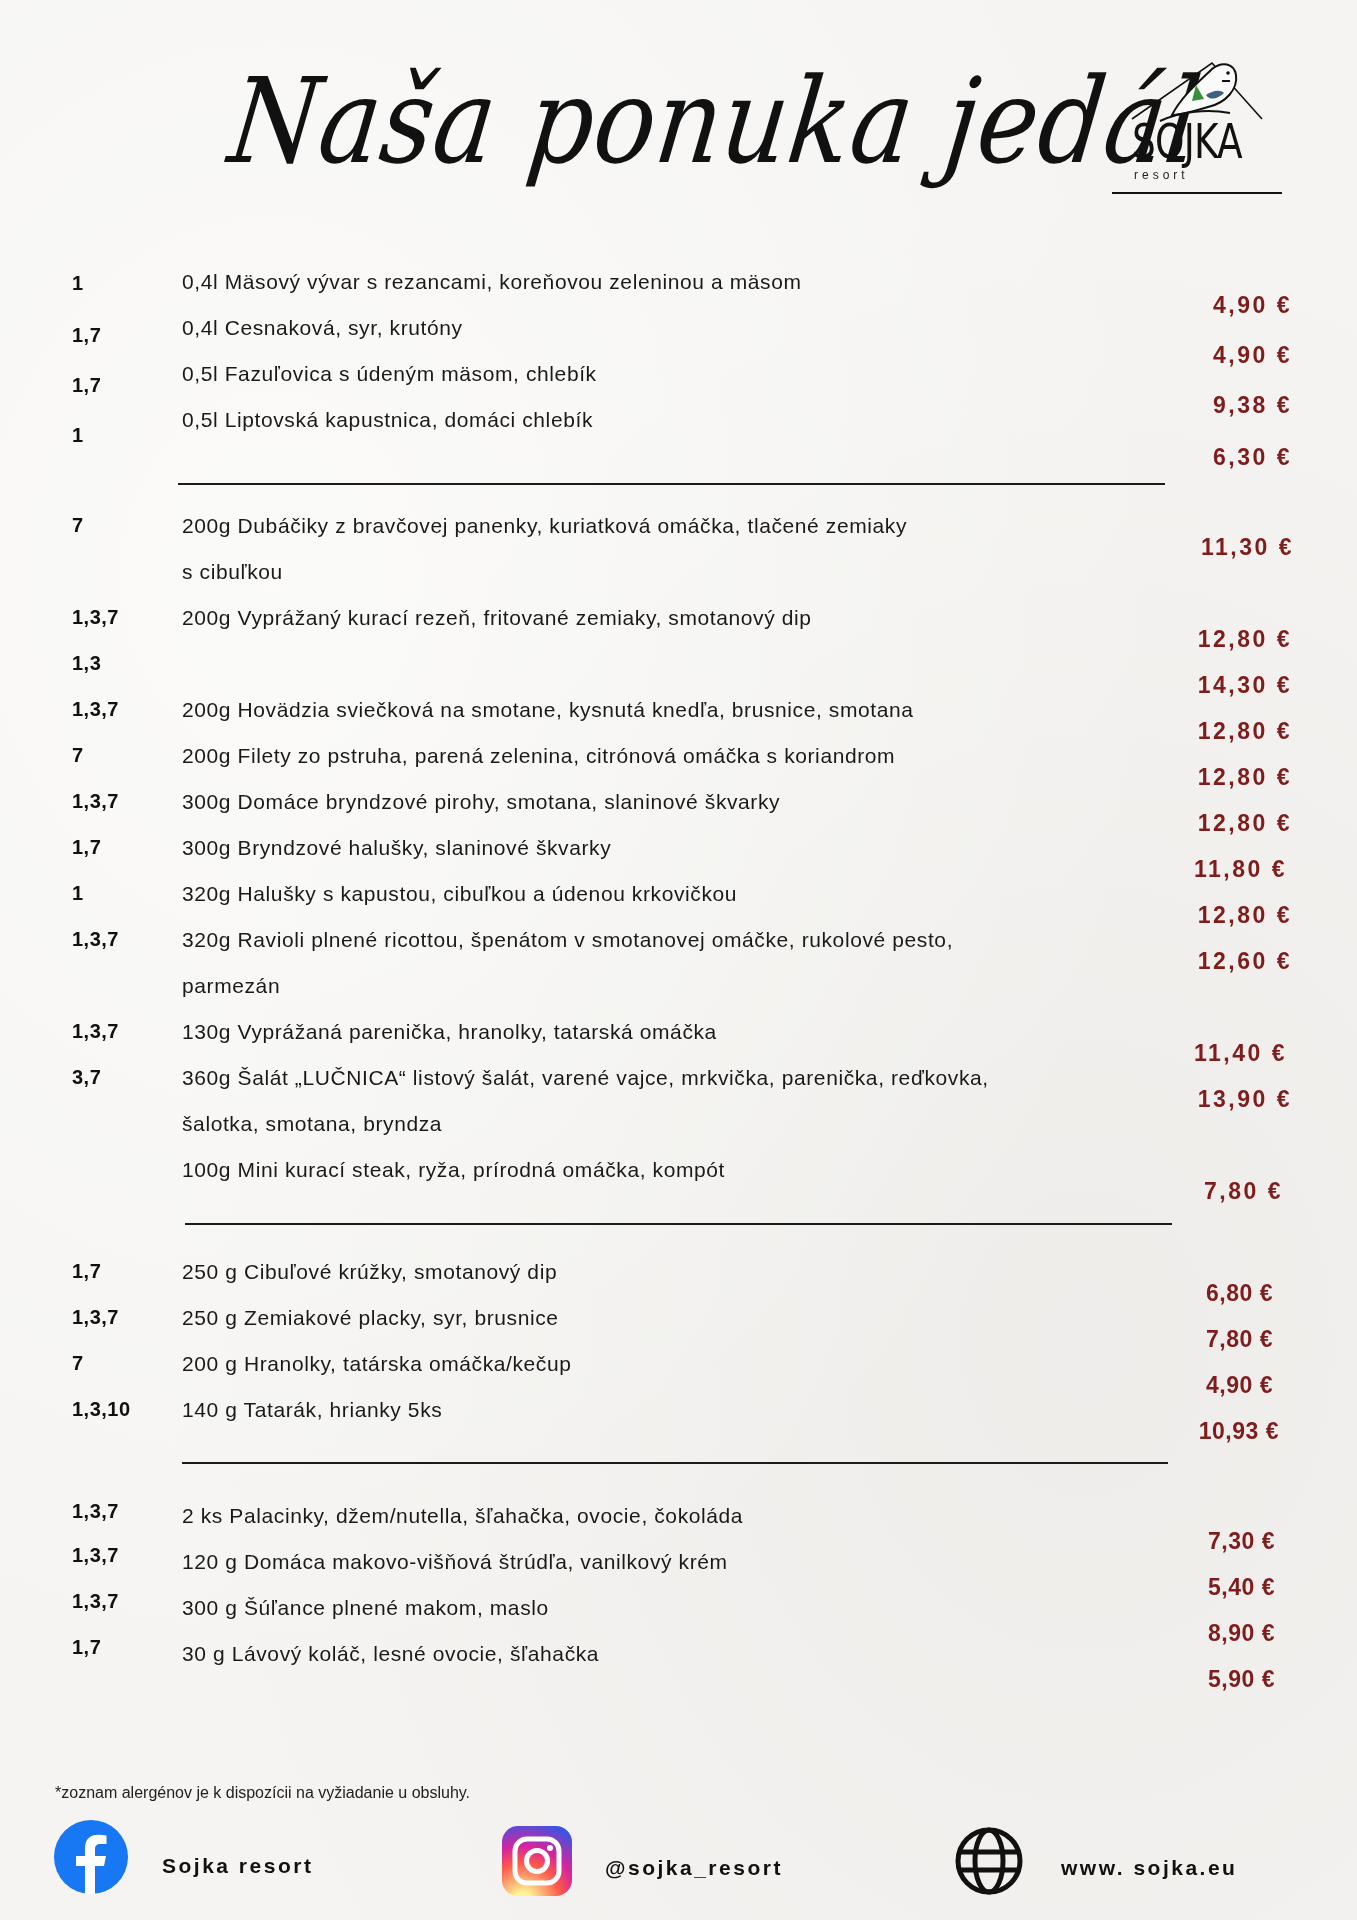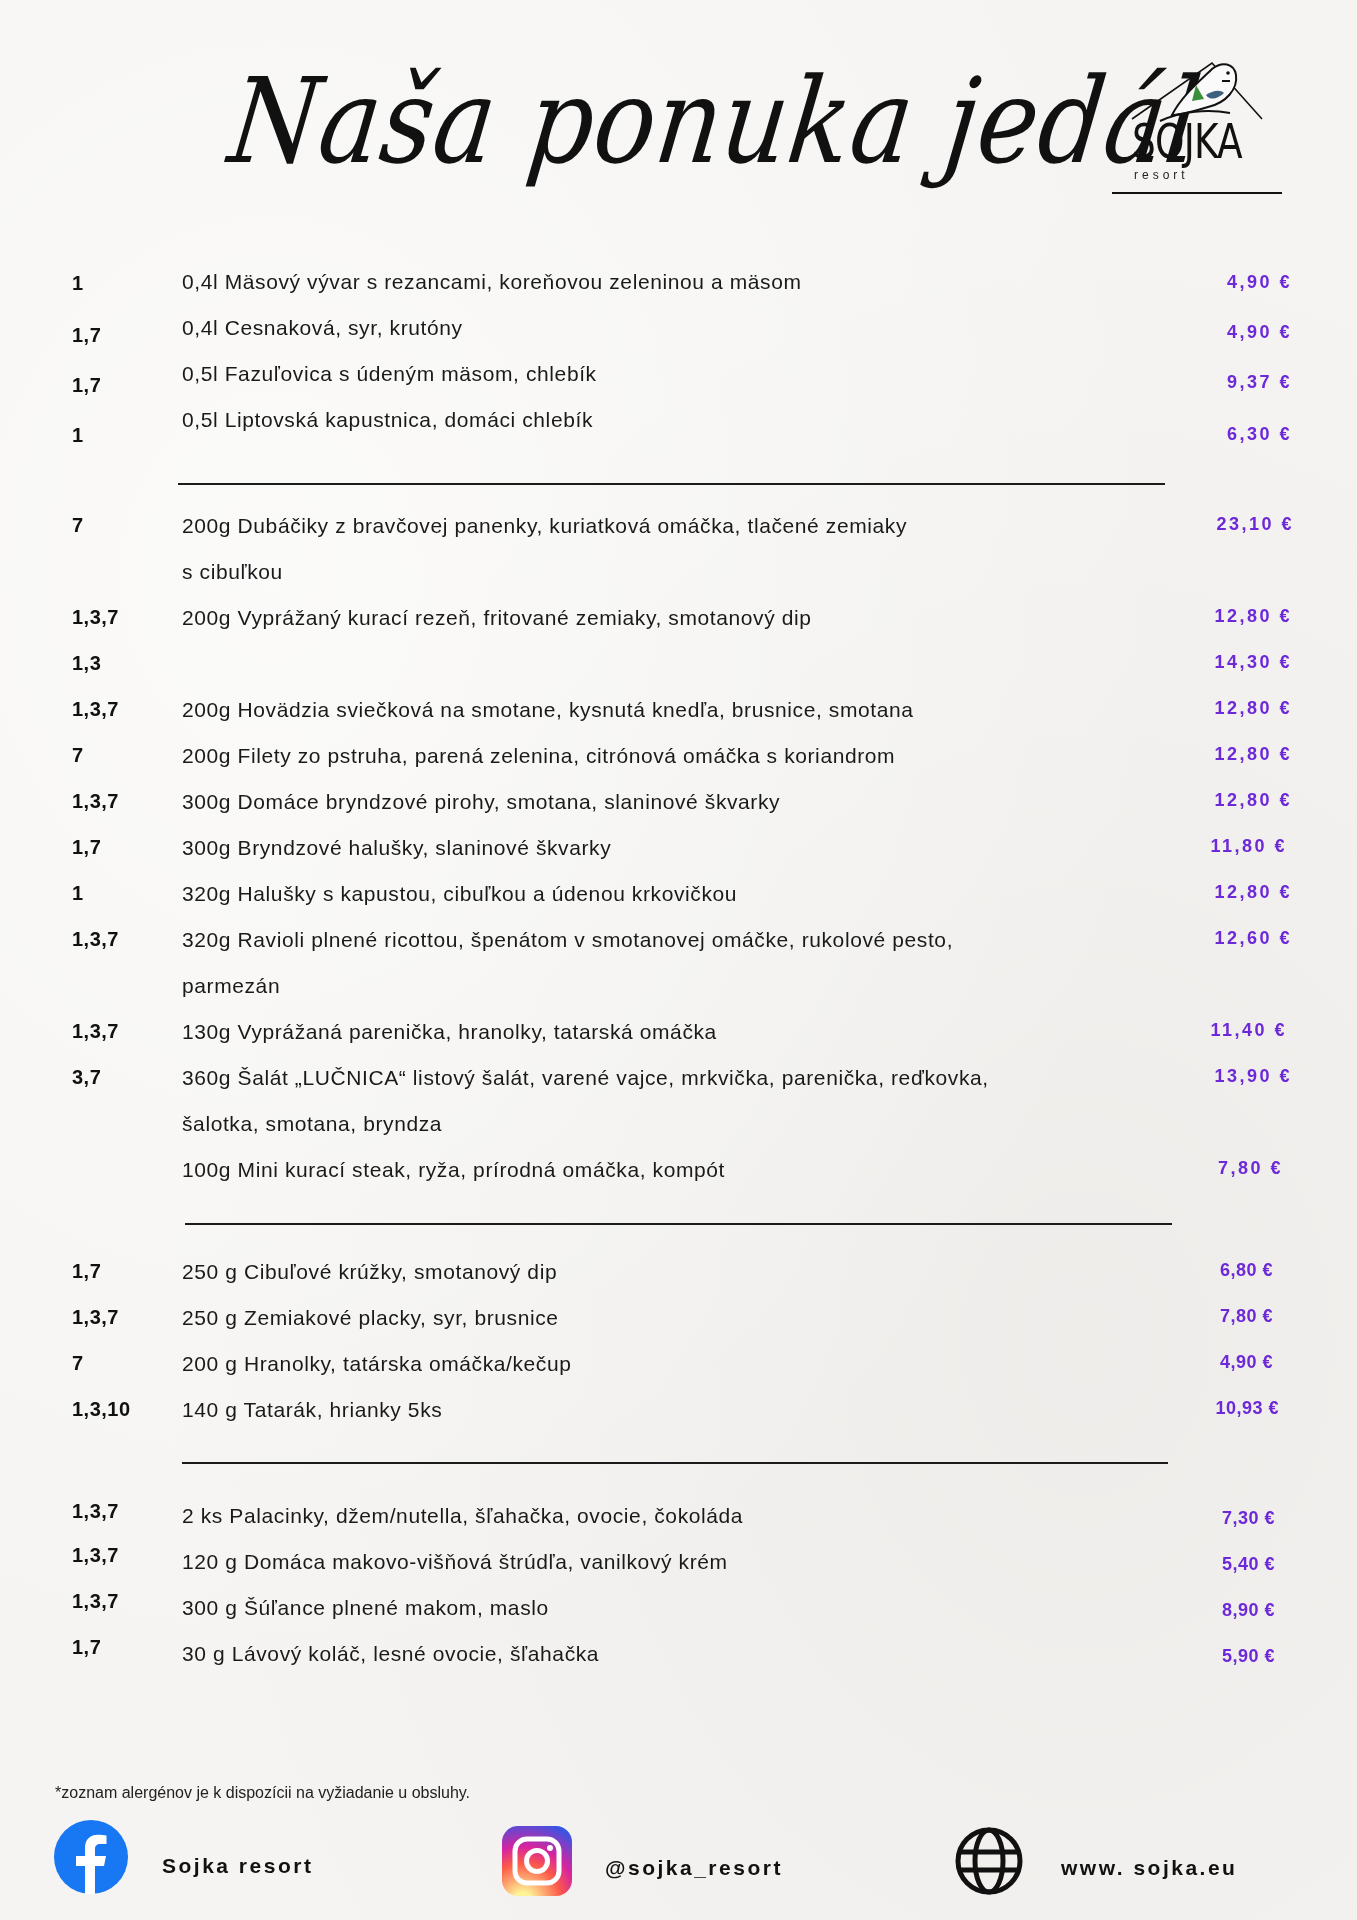--- a/index.html
+++ b/index.html
@@ -73,24 +73,25 @@
     font-size: 21px;
     letter-spacing: 0.6px;
     color: #1a1a1a;
     white-space: nowrap;
     text-align: center;
   }
   .price {
     position: absolute;
     right: 65px;
     font-weight: bold;
-    font-size: 18px;
+    font-size: 23px;
     letter-spacing: 2.5px;
-    color: #6d28d9;
+    color: #7f1d1d;
     white-space: nowrap;
+    margin-top: 20px;
   }
   .price.tight { letter-spacing: 0.5px; }
   .sep {
     position: absolute;
     height: 2px;
     background: #1b1b1b;
   }
   .note {
     position: absolute;
     left: 55px; top: 1784px;
@@ -132,34 +133,34 @@
   <span class="price" style="top:2px">4,90 €</span>
 </div>
 <div class="row" style="top:316px">
   <span class="allergen" style="top:8px">1,7</span>
   <span class="desc" style="top:0">0,4l Cesnaková, syr, krutóny</span>
   <span class="price" style="top:6px">4,90 €</span>
 </div>
 <div class="row" style="top:362px">
   <span class="allergen" style="top:12px">1,7</span>
   <span class="desc" style="top:0">0,5l Fazuľovica s údeným mäsom, chlebík</span>
-  <span class="price" style="top:10px">9,37 €</span>
+  <span class="price" style="top:10px">9,38 €</span>
 </div>
 <div class="row" style="top:408px">
   <span class="allergen" style="top:16px">1</span>
   <span class="desc" style="top:0">0,5l Liptovská kapustnica, domáci chlebík</span>
   <span class="price" style="top:16px">6,30 €</span>
 </div>
 
 <div class="sep" style="top:483px; left:178px; width:987px"></div>
 
 <div class="row" style="top:514px">
   <span class="allergen">7</span>
   <span class="desc">200g Dubáčiky z bravčovej panenky, kuriatková omáčka, tlačené zemiaky</span>
-  <span class="price" style="right:63px">23,10 €</span>
+  <span class="price" style="right:63px">11,30 €</span>
 </div>
 <div class="row" style="top:560px">
   <span class="desc">s cibuľkou</span>
 </div>
 <div class="row" style="top:606px">
   <span class="allergen">1,3,7</span>
   <span class="desc">200g Vyprážaný kurací rezeň, fritované zemiaky, smotanový dip</span>
   <span class="price">12,80 €</span>
 </div>
 <div class="row" style="top:652px">

